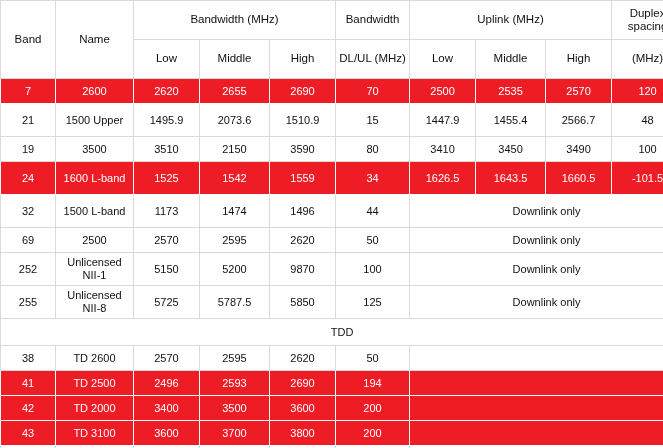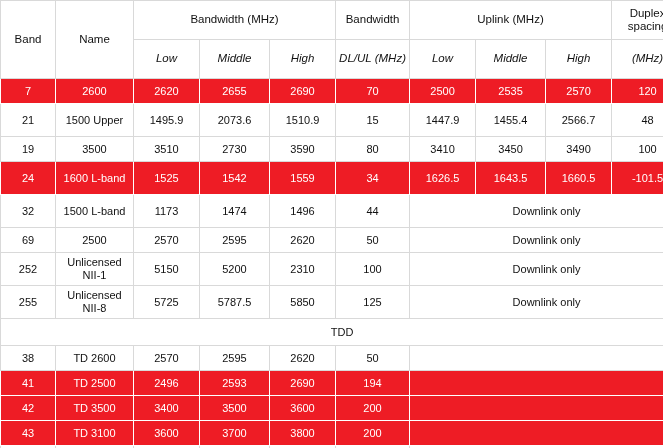--- a/index.html
+++ b/index.html
@@ -29,21 +29,21 @@
     font-weight: normal;
   }
   
   thead th {
     background: #ffffff;
     font-weight: normal;
     font-size: 11.5px;
     color: #111111;
   }
   .hdr-tall { height: 34px; }
-  .hdr-sub { height: 34px; font-style: italic; }
+  .hdr-sub { height: 34px; }
 
   
   col.c-band { width: 55px; }
   col.c-name { width: 78px; }
   col.c-dl-low { width: 66px; }
   col.c-dl-mid { width: 70px; }
   col.c-dl-high { width: 66px; }
   col.c-bw { width: 74px; }
   col.c-ul-low { width: 66px; }
   col.c-ul-mid { width: 70px; }
@@ -130,21 +130,21 @@
         <td>15</td>
         <td>1447.9</td>
         <td>1455.4</td>
         <td>2566.7</td>
         <td>48</td>
       </tr>
       <tr class="">
         <td>19</td>
         <td>3500</td>
         <td>3510</td>
-        <td>2730</td>
+        <td>2150</td>
         <td>3590</td>
         <td>80</td>
         <td>3410</td>
         <td>3450</td>
         <td>3490</td>
         <td>100</td>
       </tr>
       <tr class="hl tall">
         <td>24</td>
         <td>1600 L-band</td>
@@ -173,21 +173,21 @@
         <td>2595</td>
         <td>2620</td>
         <td>50</td>
         <td colspan="4" class="dl-only">Downlink only</td>
       </tr>
       <tr class="tall">
         <td>252</td>
         <td>Unlicensed NII-1</td>
         <td>5150</td>
         <td>5200</td>
-        <td>2310</td>
+        <td>9870</td>
         <td>100</td>
         <td colspan="4" class="dl-only">Downlink only</td>
       </tr>
       <tr class="tall">
         <td>255</td>
         <td>Unlicensed NII-8</td>
         <td>5725</td>
         <td>5787.5</td>
         <td>5850</td>
         <td>125</td>
@@ -209,21 +209,21 @@
         <td>41</td>
         <td>TD 2500</td>
         <td>2496</td>
         <td>2593</td>
         <td>2690</td>
         <td>194</td>
         <td colspan="4" class="">&nbsp;</td>
       </tr>
       <tr class="hl">
         <td>42</td>
-        <td>TD 3500</td>
+        <td>TD 2000</td>
         <td>3400</td>
         <td>3500</td>
         <td>3600</td>
         <td>200</td>
         <td colspan="4" class="">&nbsp;</td>
       </tr>
       <tr class="hl">
         <td>43</td>
         <td>TD 3100</td>
         <td>3600</td>

